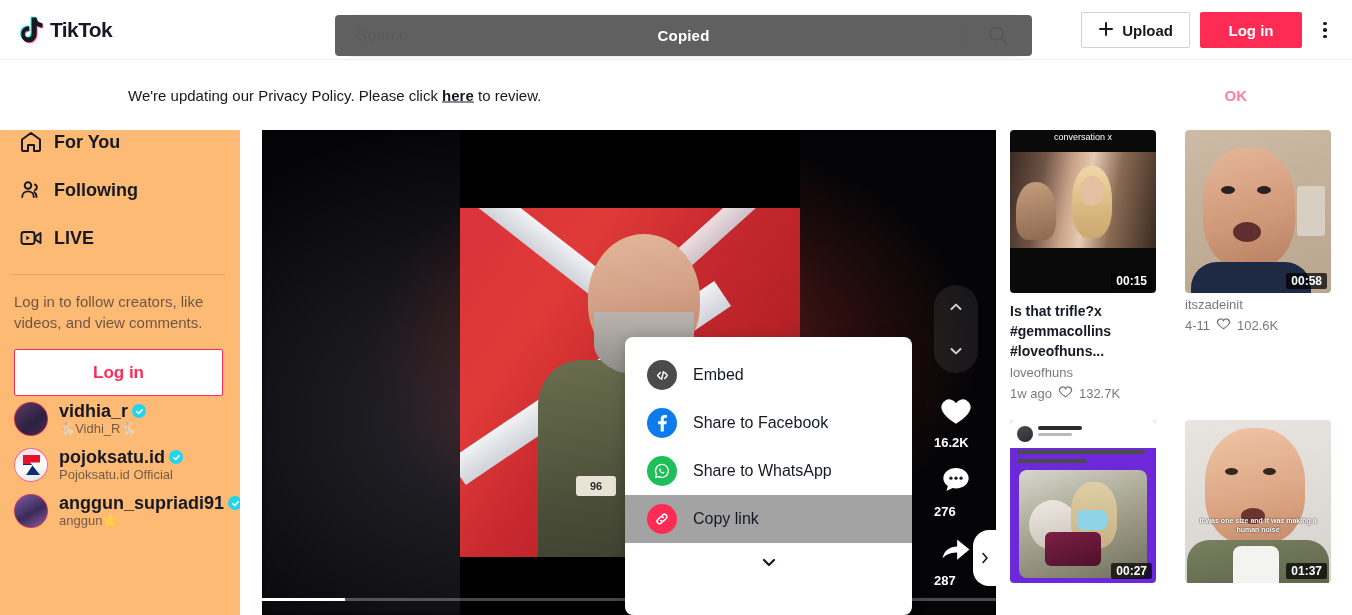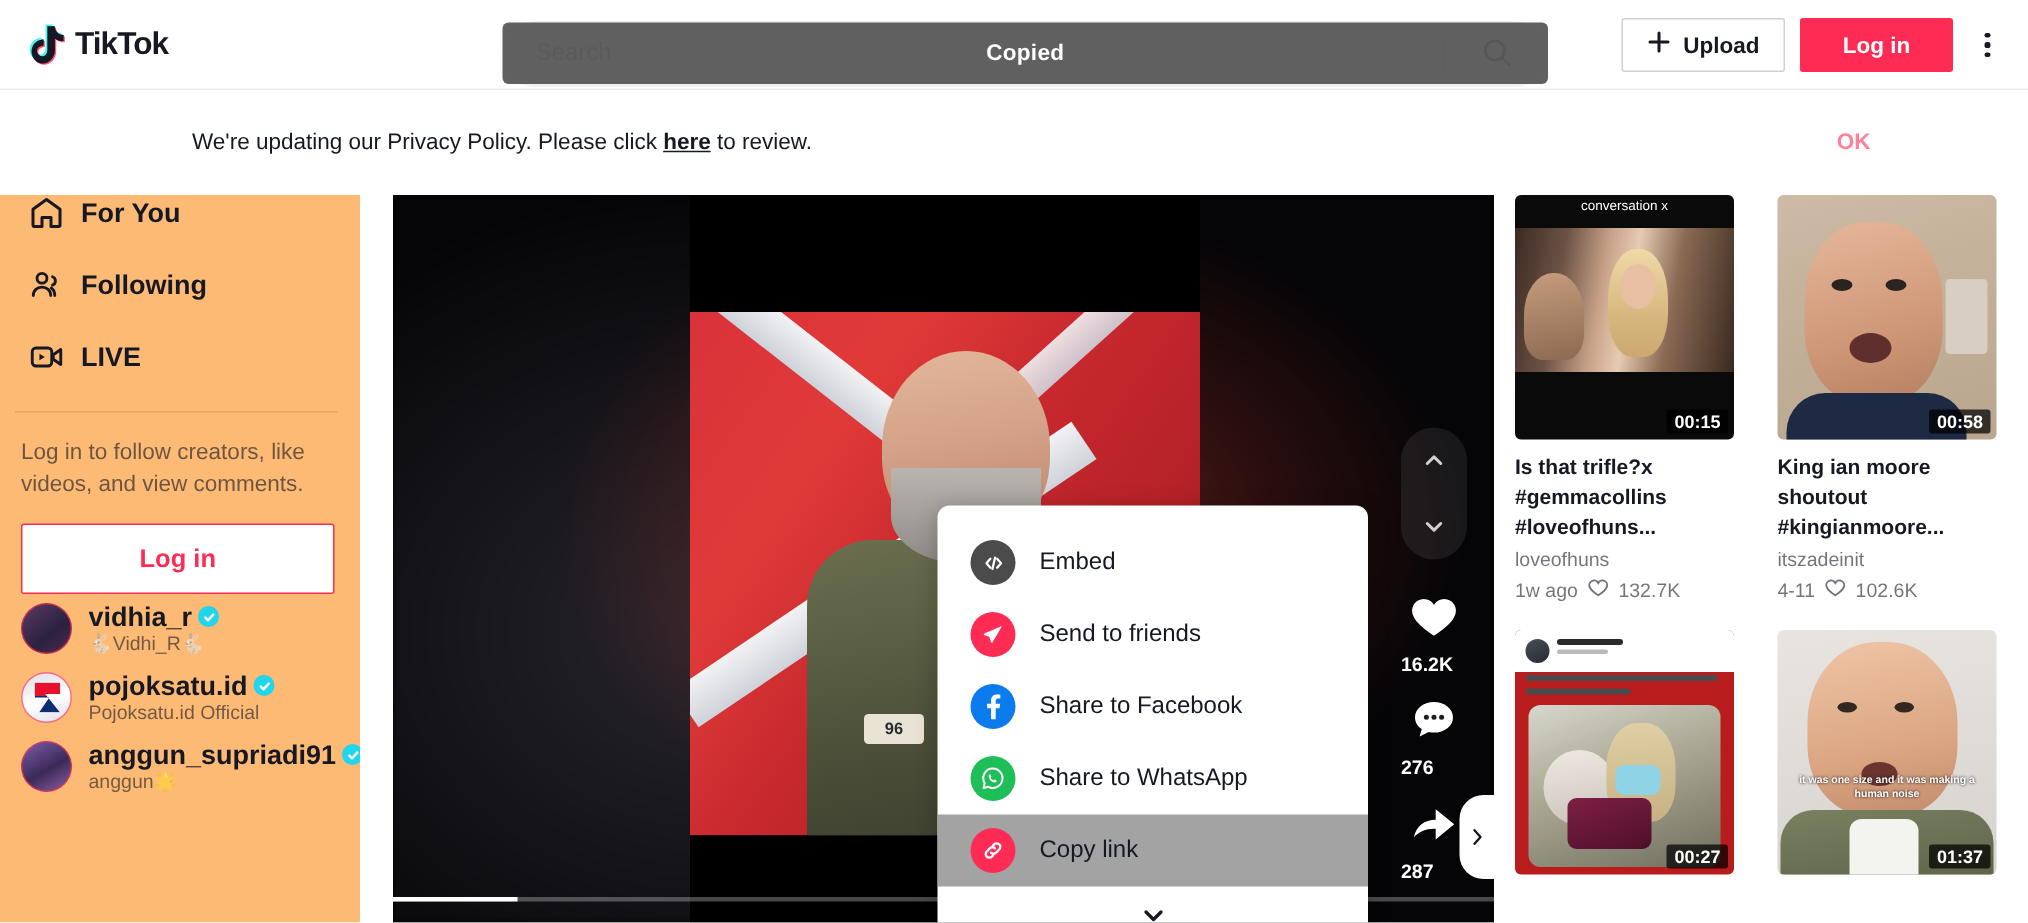--- a/index.html
+++ b/index.html
@@ -317,21 +317,21 @@
     border-radius:44% 44% 40% 40%; background: linear-gradient(165deg,#e6b79a,#cf9878 60%,#b77f62); }
   .t2 .mouth { position:absolute; left:48px; top:92px; width:28px; height:20px;
     border-radius:50%; background:#5e2f2c; }
   .t2 .eyeL { position:absolute; left:36px; top:56px; width:14px; height:8px; border-radius:50%; background:#2a2320; }
   .t2 .eyeR { position:absolute; left:72px; top:56px; width:14px; height:8px; border-radius:50%; background:#2a2320; }
   .t2 .shirt { position:absolute; left:6px; top:132px; width:120px; height:40px;
     border-radius:26px 26px 0 0; background:#1e2a44; }
   .t2 .wall { position:absolute; right:6px; top:56px; width:28px; height:50px;
     background:#d8cfc2; border-radius:3px; }
 
-  .t3 { background: #b91c1c; }
+  .t3 { background: #6d28d9; }
   .t3 .tw-head { position:absolute; left:0; top:0; width:146px; height:28px; background:#fff; }
   .t3 .tw-av { position:absolute; left:7px; top:6px; width:16px; height:16px; border-radius:50%;
     background: linear-gradient(150deg,#4a4f57,#262a30); }
   .t3 .tw-n { position:absolute; left:28px; top:6px; width:44px; height:4px; background:#2b2b2b; border-radius:2px; }
   .t3 .tw-h { position:absolute; left:28px; top:13px; width:34px; height:3px; background:#b9b9b9; border-radius:2px; }
   .t3 .tw-l1 { position:absolute; left:7px; top:30px; width:128px; height:4px; background:#4a4a4a; border-radius:2px; }
   .t3 .tw-l2 { position:absolute; left:7px; top:39px; width:70px; height:4px; background:#4a4a4a; border-radius:2px; }
   .t3 .ph { position:absolute; left:9px; top:50px; width:128px; height:108px; border-radius:8px;
     background: linear-gradient(160deg,#d6d7cf 0%,#b8b6a4 30%,#9c9a86 58%,#6f6e5d 100%); overflow:hidden; }
   .t3 .ph .nurse { position:absolute; left:52px; top:12px; width:46px; height:66px;
@@ -579,28 +579,20 @@
     <div class="share-row">
       <span class="share-ico" style="background:#4b4b4b">
         <svg width="15" height="15" viewBox="0 0 20 20" fill="none" stroke="#fff" stroke-width="2" stroke-linecap="round" stroke-linejoin="round">
             <path d="M7 6 3.5 10 7 14M13 6l3.5 4-3.5 4"></path>
             <line x1="11.2" y1="5" x2="8.8" y2="15"></line>
           </svg>
       </span>
       <span class="share-lbl">Embed</span>
     </div>
 
-    <div class="share-row">
-      <span class="share-ico" style="background:#fe2c55">
-        <svg width="16" height="16" viewBox="0 0 20 20" fill="#fff">
-            <path d="M17.5 3 2.8 9.1c-.7.3-.6 1.3.1 1.5l4 1.2 1.4 4.4c.2.7 1.2.8 1.5.1L17.5 3z"></path>
-          </svg>
-      </span>
-      <span class="share-lbl">Send to friends</span>
-    </div>
 
     <div class="share-row">
       <span class="share-ico" style="background:#0c7bed">
         <svg width="30" height="30" viewBox="0 0 30 30">
             <path d="M16.8 23.5v-7.3h2.5l.5-3h-3v-1.9c0-.9.3-1.6 1.6-1.6h1.5V7.1c-.3 0-1.2-.1-2.3-.1-2.3 0-3.9 1.4-3.9 4v2.2h-2.6v3h2.6v7.3z" fill="#fff"></path>
           </svg>
       </span>
       <span class="share-lbl">Share to Facebook</span>
     </div>
 
@@ -660,21 +652,20 @@
     <div class="rec">
       <div class="rec-thumb t2">
         <div class="wall"></div>
         <div class="head"></div>
         <div class="eyeL"></div>
         <div class="eyeR"></div>
         <div class="mouth"></div>
         <div class="shirt"></div>
         <div class="rec-dur">00:58</div>
       </div>
-      <div class="rec-title">King ian moore shoutout #kingianmoore...</div>
       <div class="rec-author">itszadeinit</div>
       <div class="rec-meta">
         <span>4-11</span>
         <span>
           <svg width="15" height="15" viewBox="0 0 24 24" fill="none" stroke="#16182399" stroke-width="2">
               <path d="M12 20.5S4.8 16.2 3.1 12.2A4.9 4.9 0 0 1 12 7.4a4.9 4.9 0 0 1 8.9 4.8c-1.7 4-8.9 8.3-8.9 8.3z"></path>
             </svg>
         </span>
         <span>102.6K</span>
       </div>

